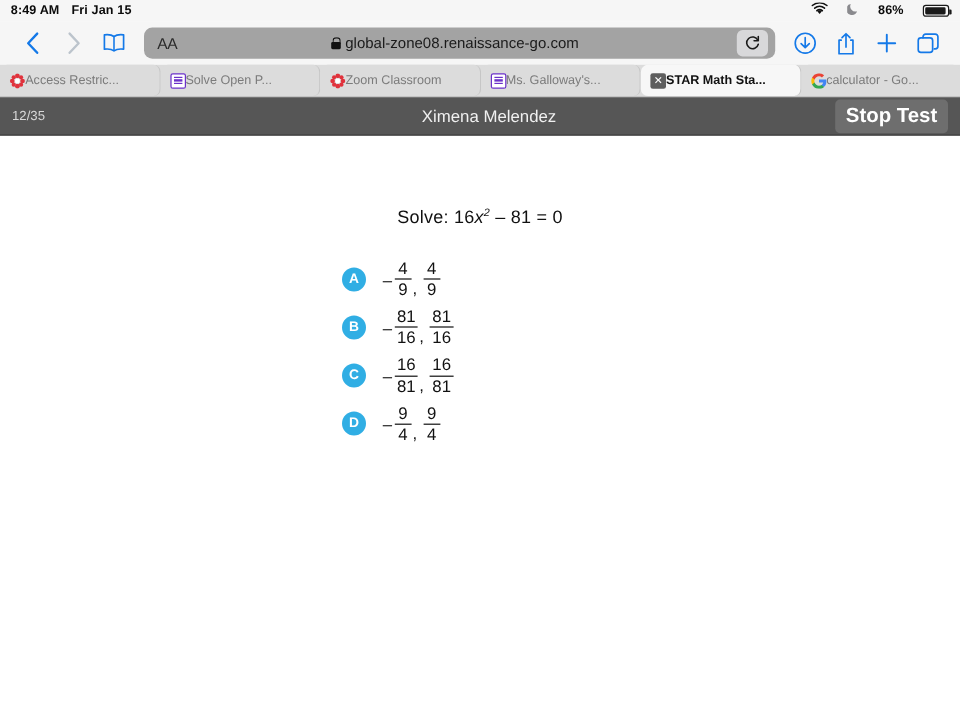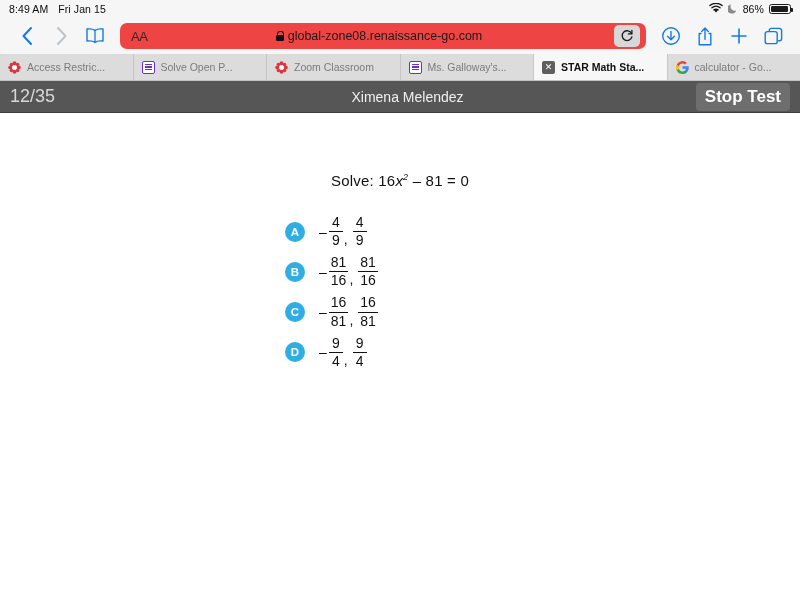--- a/index.html
+++ b/index.html
@@ -11,27 +11,27 @@
   }
 
   
   .statusbar {
     height: 18px;
     background: #f6f6f6;
     display: flex;
     align-items: center;
     padding: 0 9px;
     font-size: 10.5px;
-    font-weight: normal;
+    font-weight: bold;
     color: #0b0b0b;
     letter-spacing: 0.1px;
   }
   .sb-left { display: flex; align-items: center; gap: 10px; }
   .sb-spacer { flex: 1; }
-  .sb-right { display: flex; align-items: center; gap: 5px; }
+  .sb-right { display: flex; align-items: center; gap: 16px; }
   .wifi-ico { display: block; }
   .moon-ico { display: block; }
   .batt {
     width: 22px; height: 10px;
     border: 1.2px solid #1a1a1a;
     border-radius: 2.6px;
     position: relative;
     display: inline-block;
   }
   .batt::after {
@@ -62,21 +62,21 @@
   }
   .tb-btn {
     width: 34px; height: 30px;
     display: flex; align-items: center; justify-content: center;
     color: #1479e8;
   }
   .tb-btn.disabled { color: #bcc4cc; }
   .addr {
     flex: 1;
     height: 26px;
-    background: #ef4444;
+    background: #a3a3a3;
     border-radius: 7px;
     display: flex;
     align-items: center;
     margin: 0 8px;
     padding: 0 6px;
     position: relative;
   }
   .aa {
     font-size: 13px;
     color: #2b2b2b;
@@ -136,24 +136,25 @@
     background: #dcdcdc;
     display: flex;
     align-items: stretch;
     border-bottom: 1px solid #c3c3c3;
   }
   .tab {
     flex: 1 1 0;
     min-width: 0;
     display: flex;
     align-items: center;
-    gap: 6px;
+    gap: 0;
     padding: 0 8px;
     border-right: 1px solid #c6c6c6;
     background: #dcdcdc;
+    border-radius: 6px;
   }
   .tab:last-child { border-right: none; }
   .tab.active { background: #f7f7f7; }
   .tab-title {
     font-size: 10.5px;
     color: #7b7b7b;
     white-space: nowrap;
     overflow: hidden;
     text-overflow: clip;
   }
@@ -196,21 +197,21 @@
   .testbar {
     height: 32px;
     background: #565656;
     display: flex;
     align-items: center;
     padding: 0 10px;
     position: relative;
     border-bottom: 1px solid #3f3f3f;
   }
   .progress {
-    font-size: 18px;
+    font-size: 11px;
     color: #d8d8d8;
   }
   .student {
     position: absolute;
     left: 15px; right: 0;
     text-align: center;
     font-size: 14px;
     color: #f0f0f0;
     pointer-events: none;
   }

